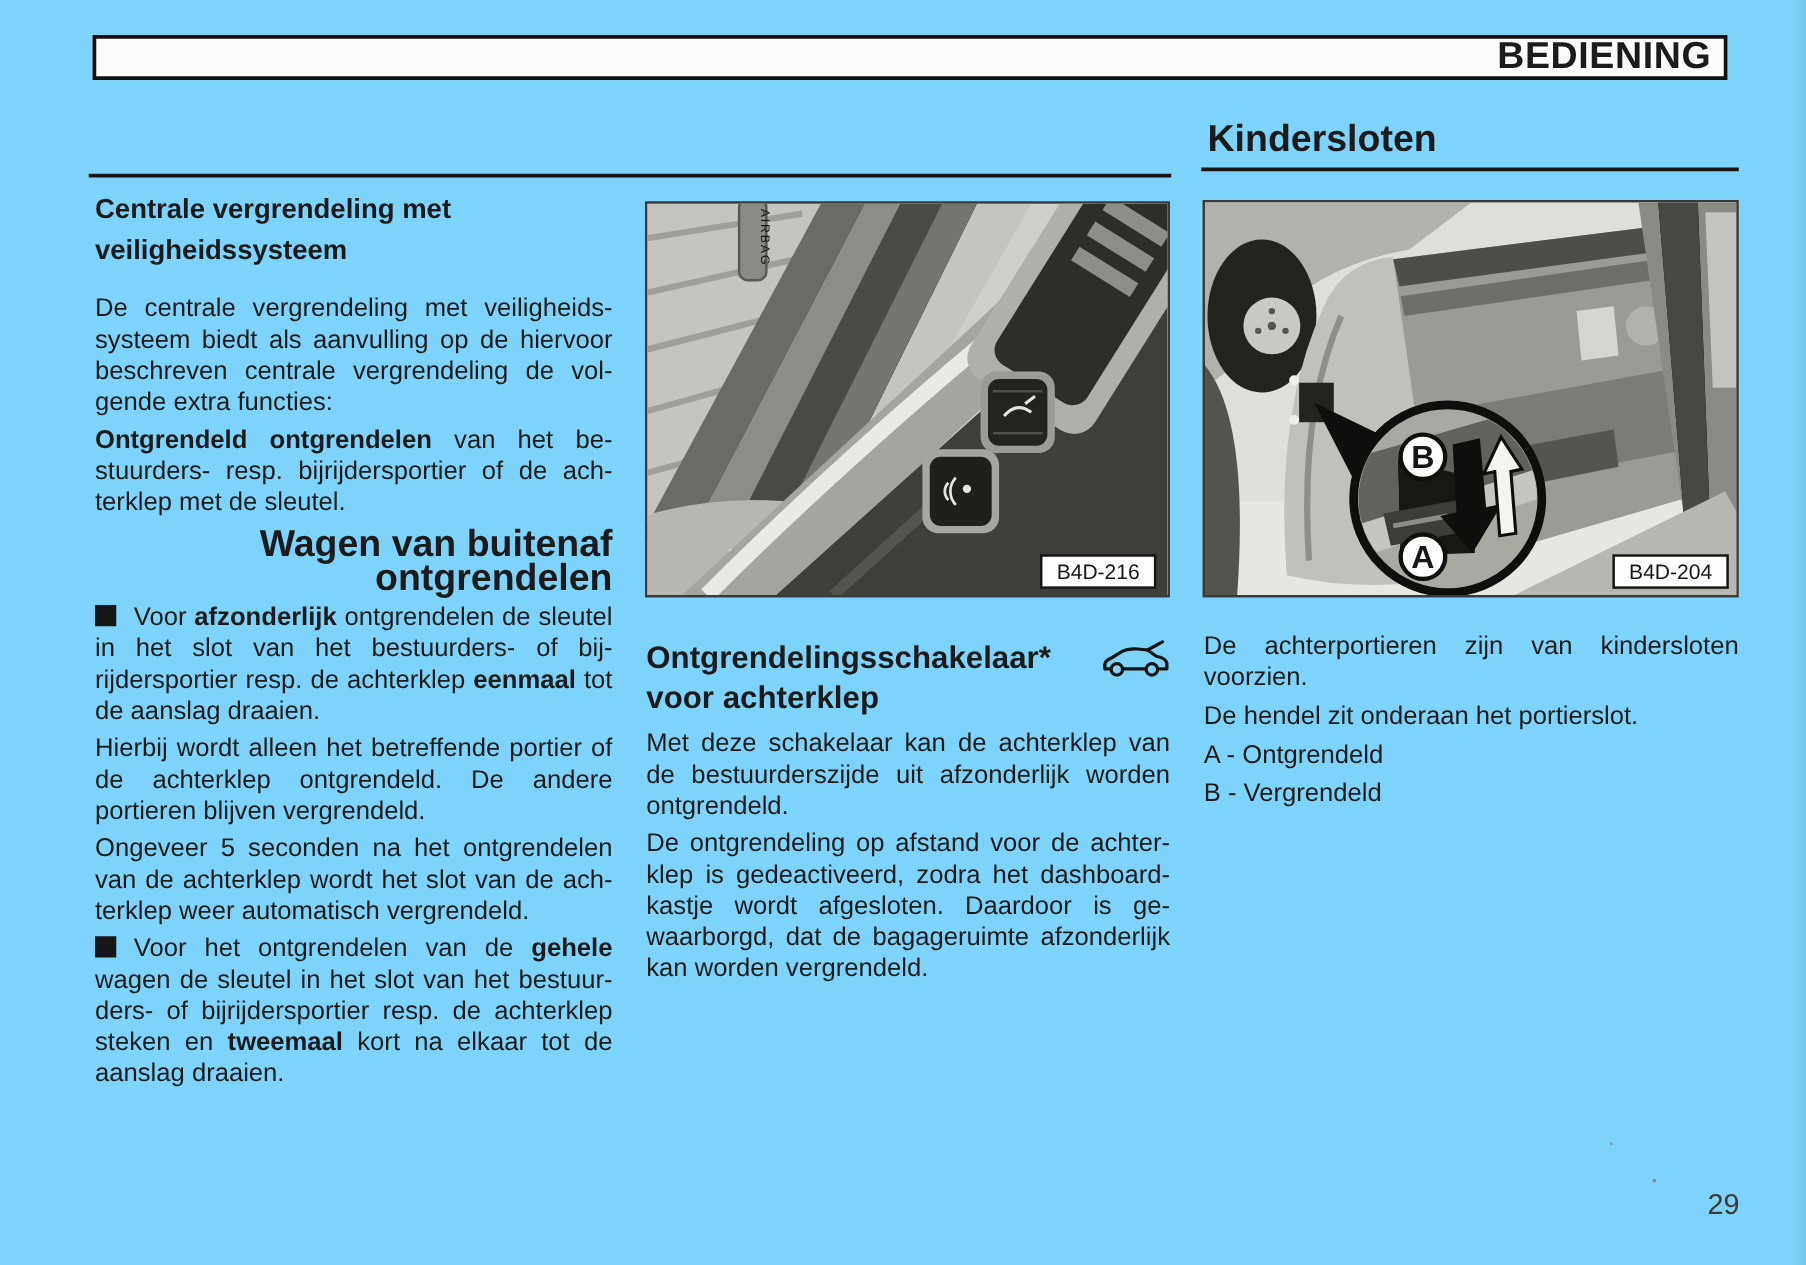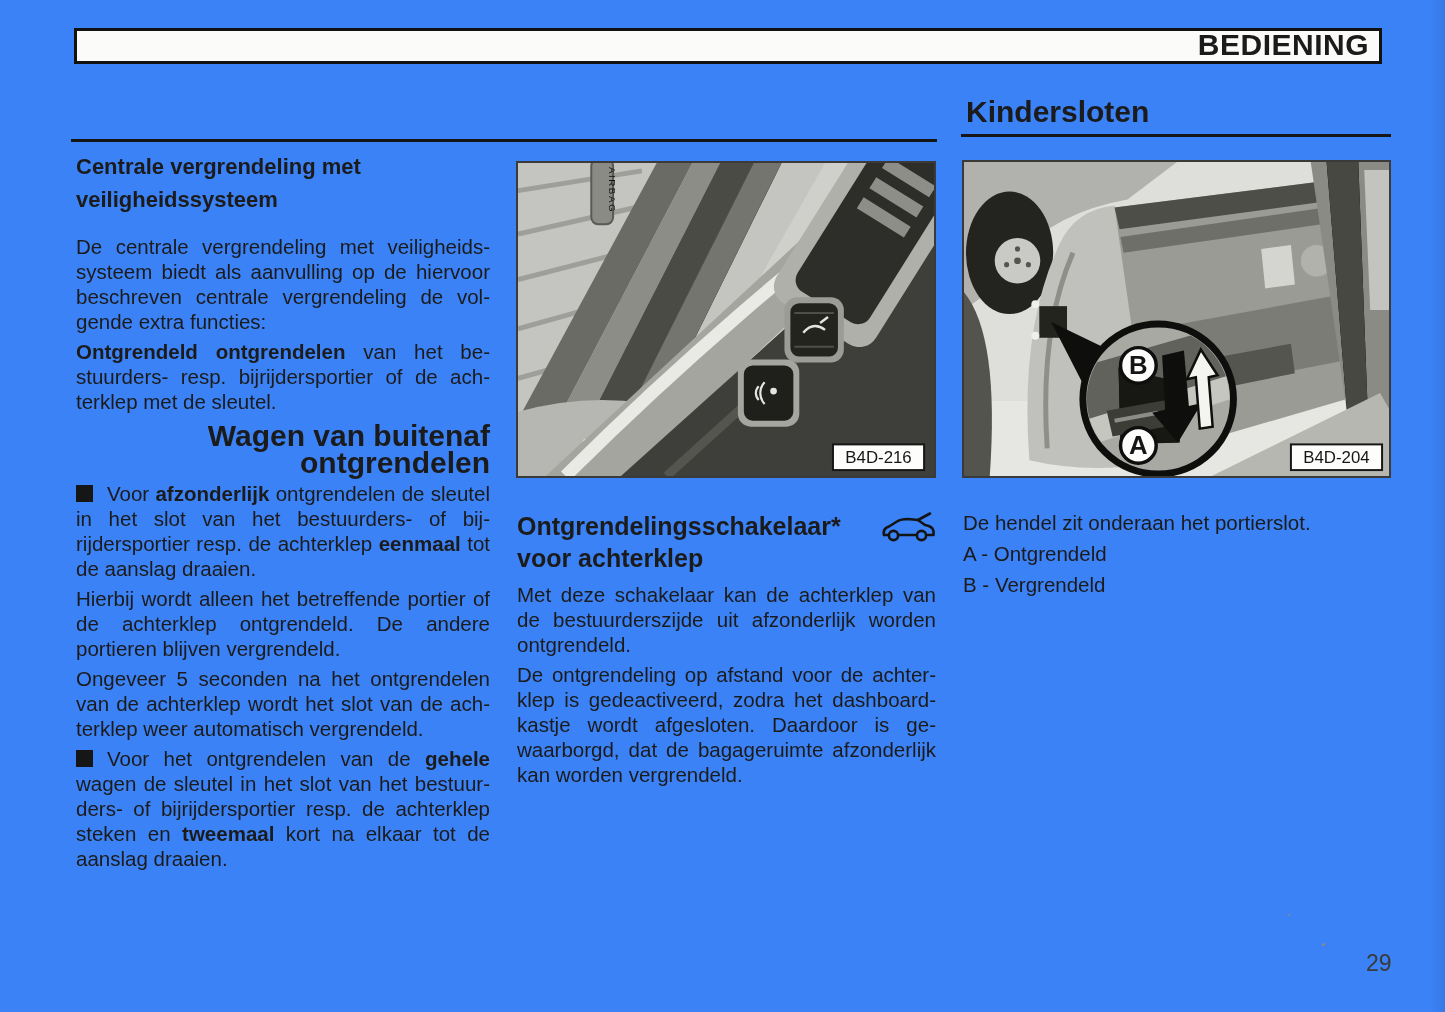--- a/index.html
+++ b/index.html
@@ -1,19 +1,19 @@
 <!DOCTYPE html>
 <html><head>
 <meta charset="utf-8">
 <style>
   * { box-sizing: border-box; }
   html,body { margin:0; padding:0; background:#e9e9e6; }
   .page {
     position:relative; width:1445px; height:1012px;
-    background:#3b82f6; overflow:hidden;
+    background:#7dd3fc; overflow:hidden;
     font-family:"Liberation Sans", sans-serif; color:#1b1b1b;
   }
   .page::after{ 
     content:""; position:absolute; top:0; right:0; width:14px; height:100%;
     background:linear-gradient(to right, rgba(0,0,0,0), rgba(0,0,0,0.07));
     pointer-events:none;
   }
   .header-box{
     position:absolute; left:74px; top:28px; width:1308px; height:36px;
     border:3px solid #121212; display:flex; align-items:center; justify-content:flex-end;
@@ -239,20 +239,21 @@
         </g>
       </svg>
       <br>
       <span>voor achterklep</span>
     </h2>
     <p class="body j">Met deze schakelaar kan de achterklep van de bestuurderszijde uit afzonderlijk worden ontgrendeld.</p>
     <p class="body j">De ontgrendeling op afstand voor de achter­klep is gedeactiveerd, zodra het dashboard­kastje wordt afgesloten. Daardoor is ge­waarborgd, dat de bagageruimte afzonderlijk kan worden vergrendeld.</p>
   </div>
 
   <div class="col col-right-text">
+    <p class="body j" style="margin-top:0">De achterportieren zijn van kindersloten voorzien.</p>
     <p class="rc-line">De hendel zit onderaan het portierslot.</p>
     <p class="rc-line">A - Ontgrendeld</p>
     <p class="rc-line">B - Vergrendeld</p>
   </div>
 
   <div class="speck" style="left:1322px;top:943px;width:3px;height:3px;"></div>
   <div class="speck" style="left:1288px;top:914px;width:2px;height:2px;"></div>
 
   <div class="page-number">29</div>
 </div>

